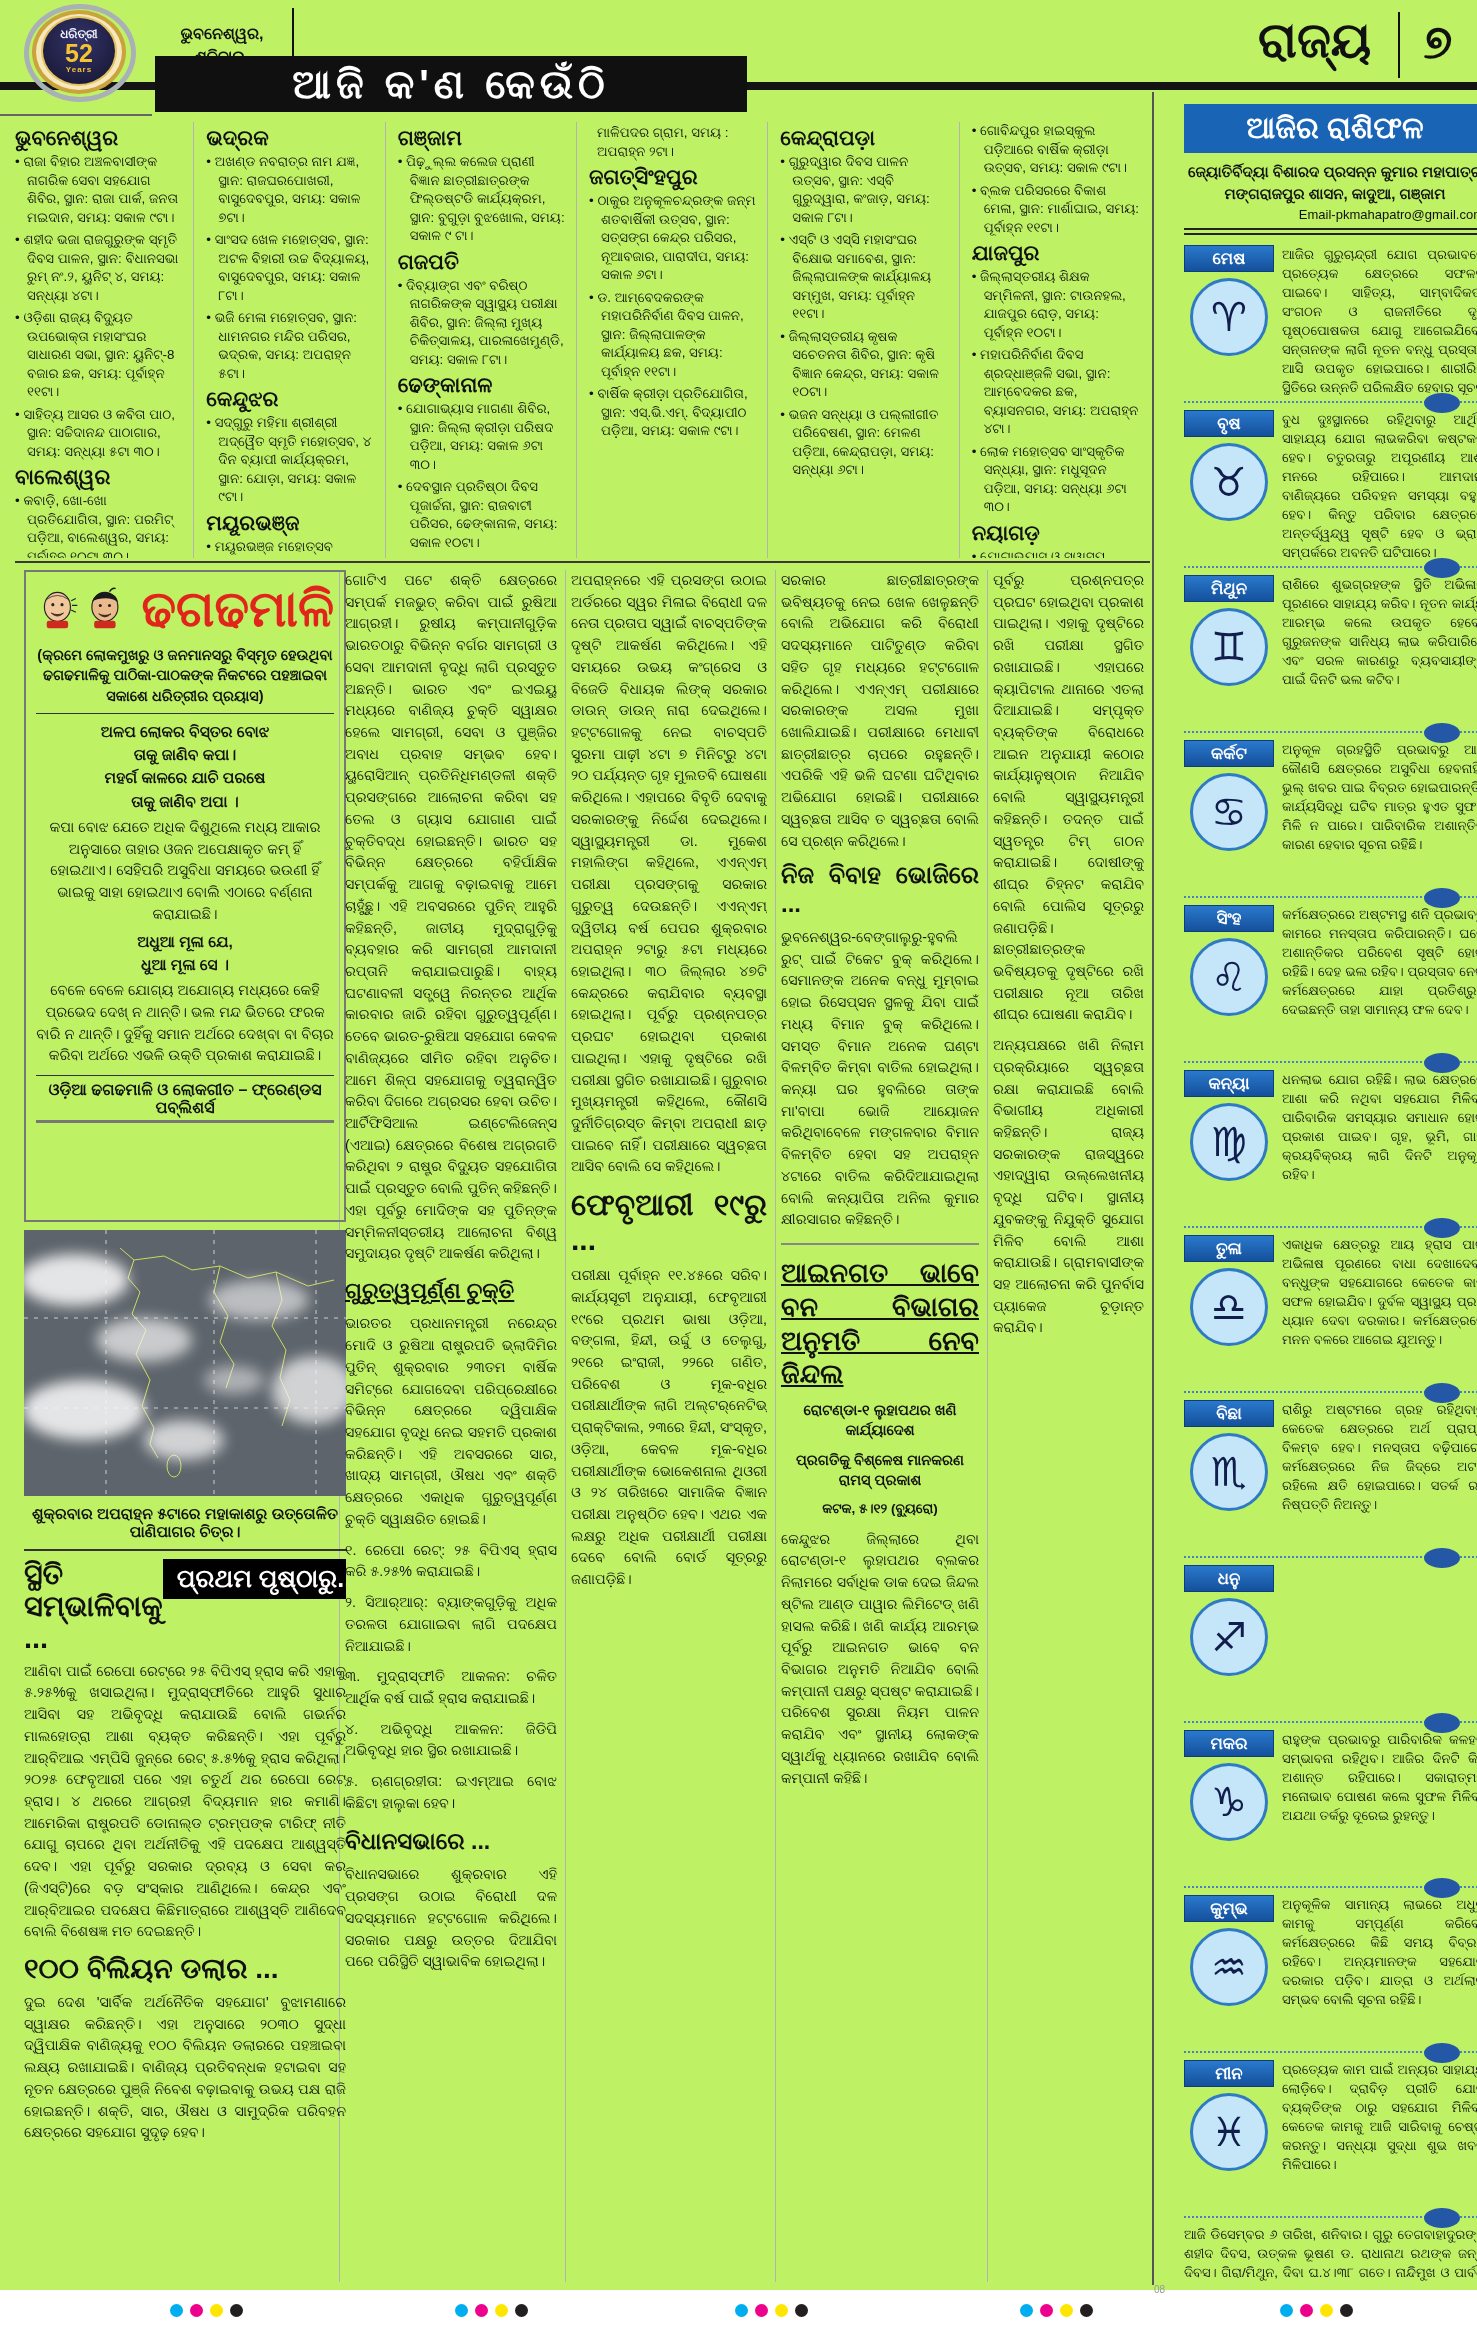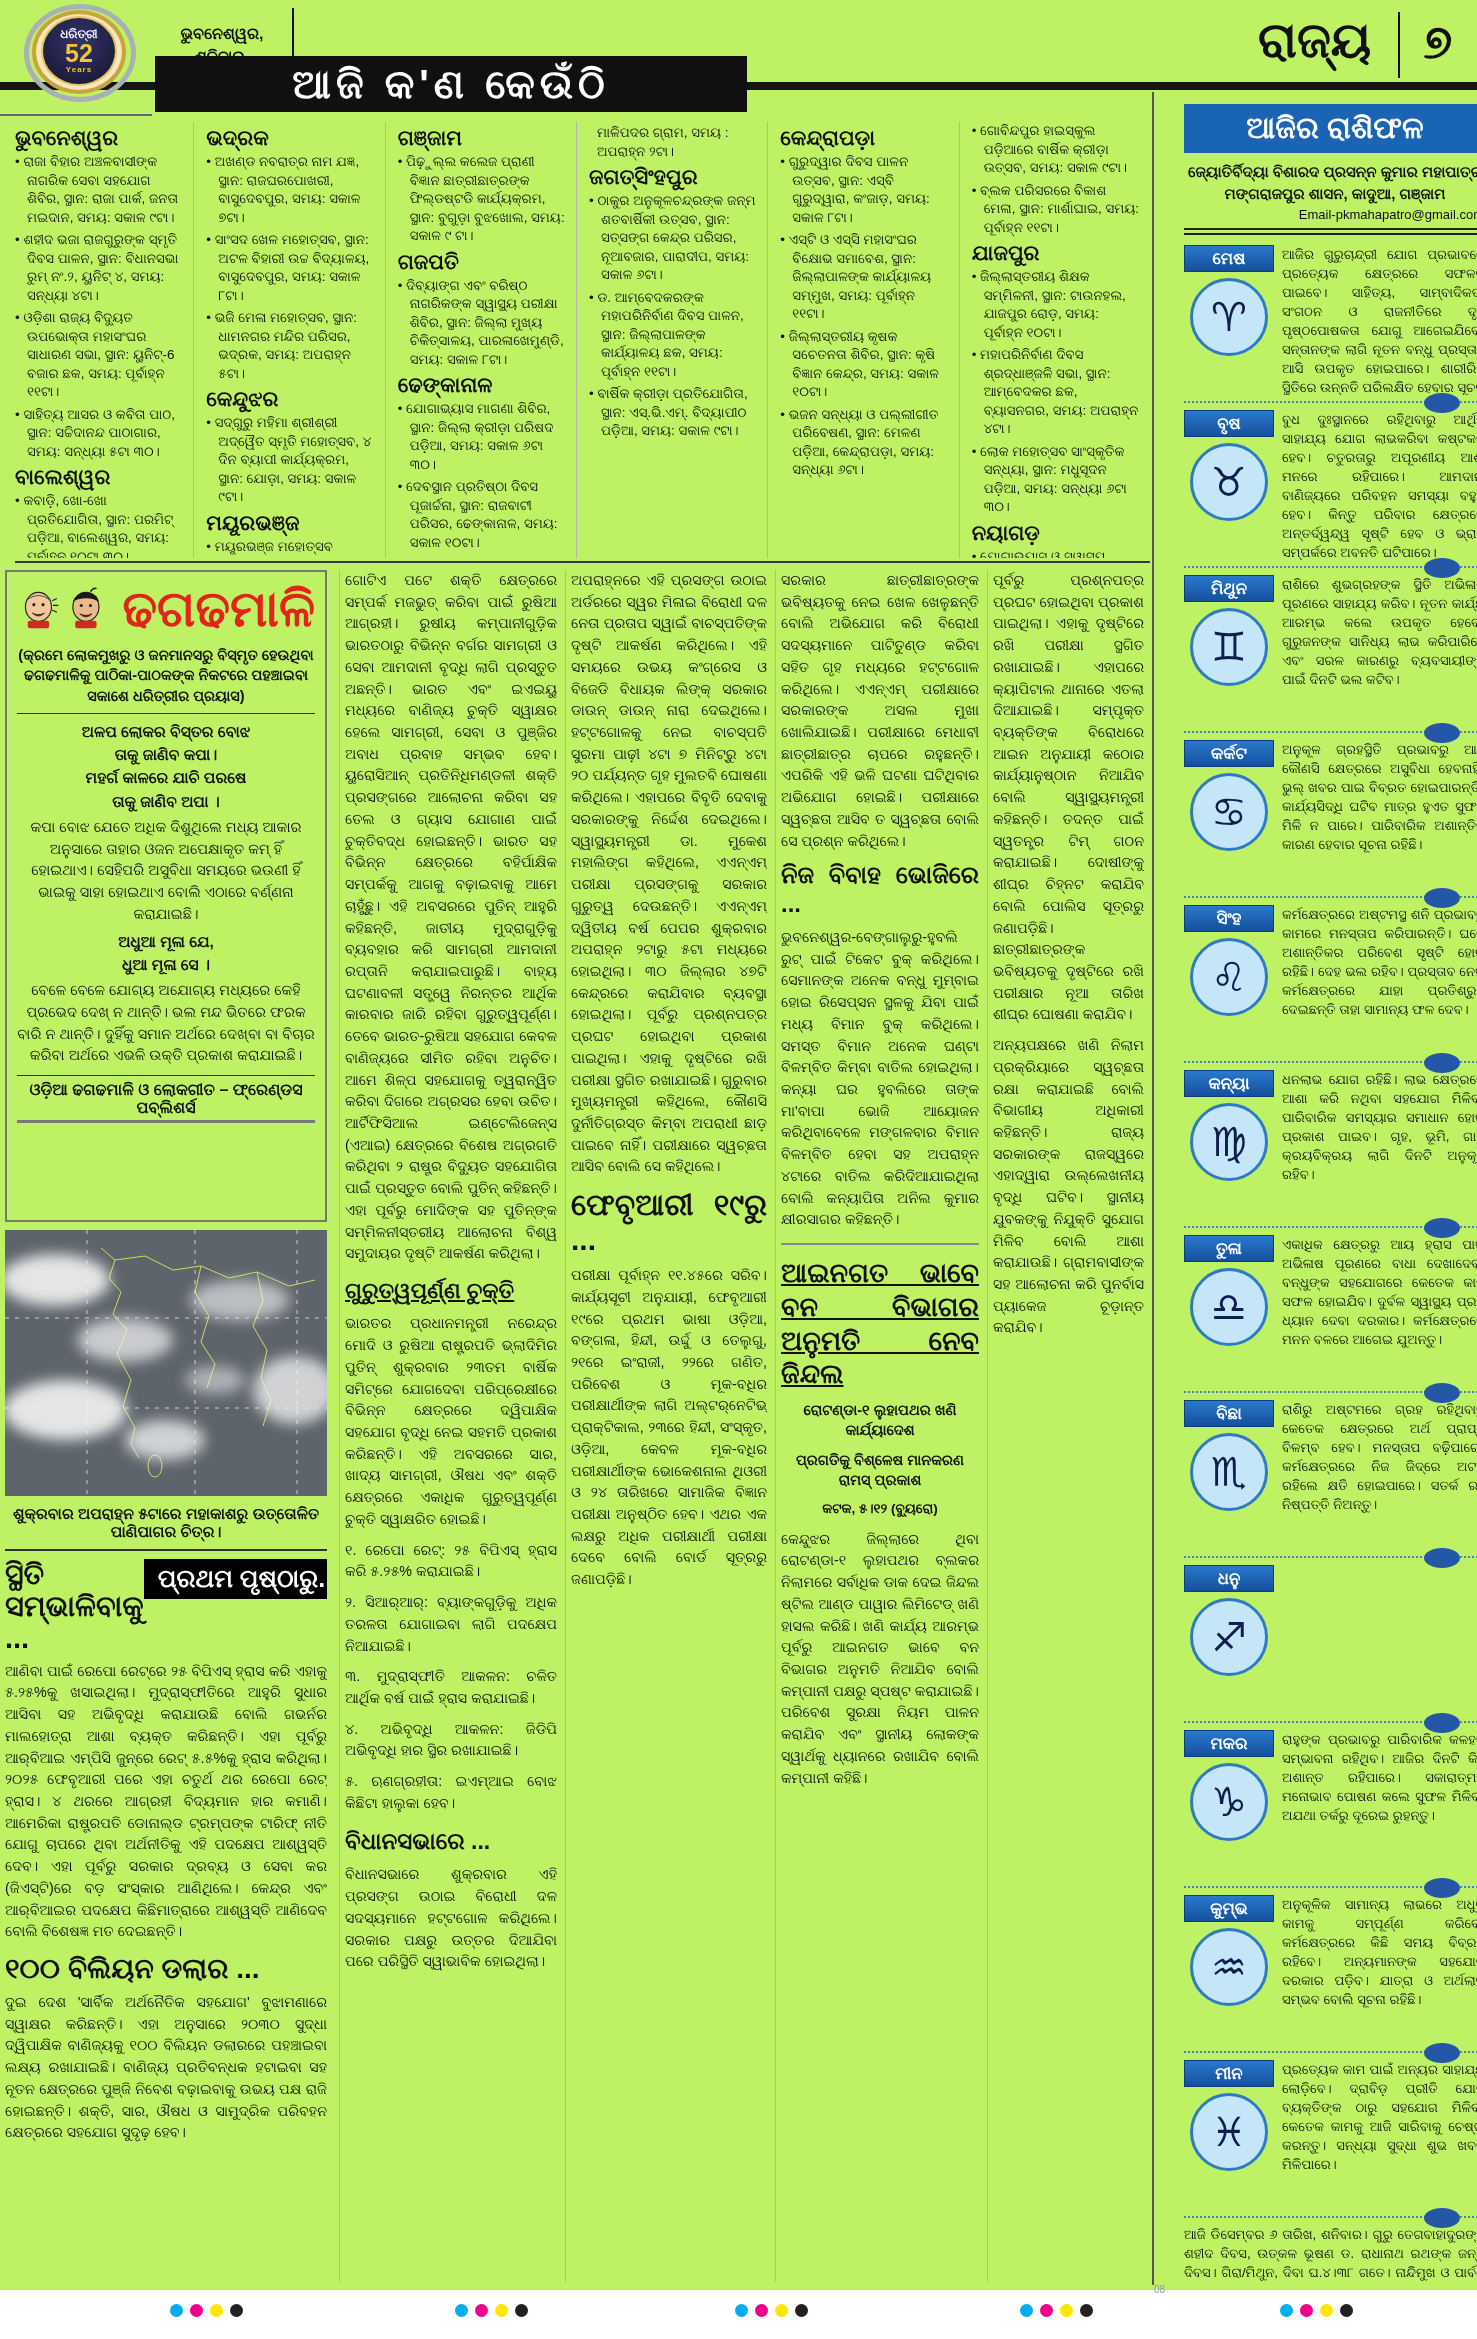--- a/index.html
+++ b/index.html
@@ -30,21 +30,21 @@
   .ev-col h3{margin:4px 0 3px;font-size:21px;font-weight:bold;}
   .ev-col ul{margin:0 0 4px;padding:0;list-style:none;font-size:13.4px;line-height:1.38;}
   .ev-col li{padding-left:12px;text-indent:-12px;margin-bottom:4px;}
   .ev-col li::before{content:"• ";}
   .ev-cont{font-size:13.4px;line-height:1.38;margin:2px 8px 4px;}
   .events-rule{position:absolute;left:15px;top:561px;width:1135px;height:2px;background:#3a3a3a;}
   
   .vr{position:absolute;width:1px;background:#b3b3b3;top:570px;height:1712px;}
   .vr-horo{position:absolute;left:1152px;top:92px;width:2px;height:2193px;background:#555;}
   
-  .col1{position:absolute;left:5px;top:570px;width:322px;height:1715px;overflow:hidden;}
+  .col1{position:absolute;left:24px;top:570px;width:322px;height:1715px;overflow:hidden;}
   .dhaga-box{border:2px solid #777;padding:8px 10px;height:652px;overflow:hidden;box-sizing:border-box;}
   .dhaga-head{display:flex;align-items:center;gap:6px;}
   .dhaga-title{color:#e1251b;font-size:50px;font-weight:bold;flex:1;text-align:center;}
   .dhaga-sub{font-size:14.5px;font-weight:bold;text-align:center;margin:6px 0 6px;line-height:1.4;border-bottom:1px solid #333;padding-bottom:7px;}
   .dhaga-verse{text-align:center;font-size:15.5px;font-weight:bold;line-height:1.5;margin:4px 0;}
   .dhaga-prose{text-align:center;font-size:14.5px;line-height:1.5;margin:4px 0;}
   .dhaga-attr{border-top:1px solid #333;margin-top:8px;padding:5px 0 3px;text-align:center;font-size:16px;font-weight:bold;border-bottom:3px solid #777;}
   .sat{margin-top:8px;width:322px;height:266px;}
   .sat-caption{font-size:15.5px;font-weight:bold;text-align:center;margin:5px 0 8px;border-bottom:2px solid #333;padding-bottom:8px;}
   .hl-row{display:flex;align-items:flex-start;justify-content:space-between;margin:4px 0 6px;}
@@ -118,21 +118,21 @@
   <div class="sub-rule"></div>
 
   <div class="events-banner">ଆଜି କ'ଣ କେଉଁଠି</div>
 
   <section class="events">
     <div class="ev-col">
       <h3>ଭୁବନେଶ୍ୱର</h3>
       <ul>
           <li>ରାଜା ବିହାର ଅଞ୍ଚଳବାସୀଙ୍କ ନାଗରିକ ସେବା ସହଯୋଗ ଶିବିର, ସ୍ଥାନ: ରାଜା ପାର୍କ, ଜନତା ମଇଦାନ, ସମୟ: ସକାଳ ୯ଟା।</li>
           <li>ଶହୀଦ ଭଜା ରାଜଗୁରୁଙ୍କ ସ୍ମୃତି ଦିବସ ପାଳନ, ସ୍ଥାନ: ବିଧାନସଭା ରୁମ୍ ନଂ.୨, ୟୁନିଟ୍ ୪, ସମୟ: ସନ୍ଧ୍ୟା ୪ଟା।</li>
-          <li>ଓଡ଼ିଶା ରାଜ୍ୟ ବିଦ୍ୟୁତ ଉପଭୋକ୍ତା ମହାସଂଘର ସାଧାରଣ ସଭା, ସ୍ଥାନ: ୟୁନିଟ୍-6 ବଜାର ଛକ, ସମୟ: ପୂର୍ବାହ୍ନ ୧୧ଟା।</li>
+          <li>ଓଡ଼ିଶା ରାଜ୍ୟ ବିଦ୍ୟୁତ ଉପଭୋକ୍ତା ମହାସଂଘର ସାଧାରଣ ସଭା, ସ୍ଥାନ: ୟୁନିଟ୍-8 ବଜାର ଛକ, ସମୟ: ପୂର୍ବାହ୍ନ ୧୧ଟା।</li>
           <li>ସାହିତ୍ୟ ଆସର ଓ କବିତା ପାଠ, ସ୍ଥାନ: ସଚ୍ଚିଦାନନ୍ଦ ପାଠାଗାର, ସମୟ: ସନ୍ଧ୍ୟା ୫ଟା ୩୦।</li>
         </ul>
       <h3>ବାଲେଶ୍ୱର</h3>
       <ul>
           <li>କବାଡ଼ି, ଖୋ-ଖୋ ପ୍ରତିଯୋଗିତା, ସ୍ଥାନ: ପରମିଟ୍ ପଡ଼ିଆ, ବାଲେଶ୍ୱର, ସମୟ: ପୂର୍ବାହ୍ନ ୧୦ଟା ୩୦।</li>
         </ul>
     </div>
     <div class="ev-col">
       <h3>ଭଦ୍ରକ</h3>
       <ul>

